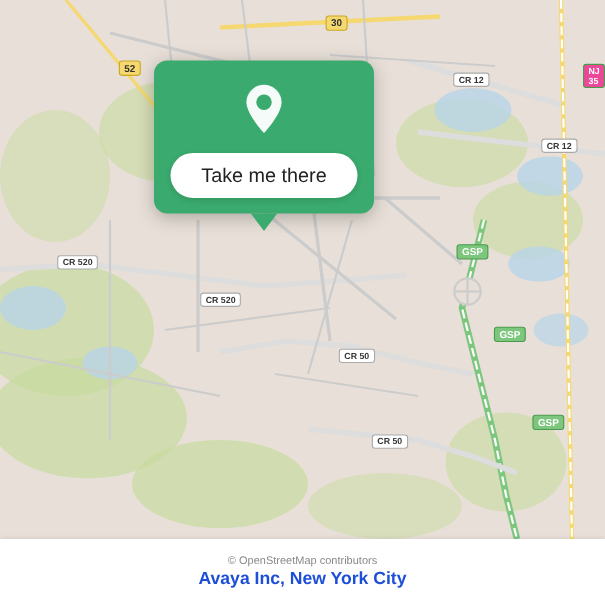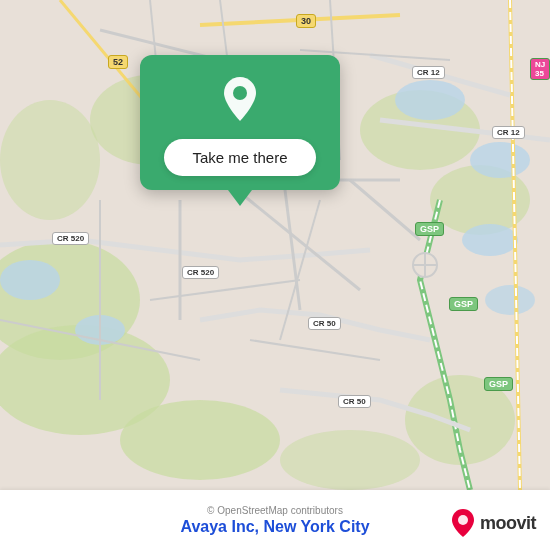--- a/index.html
+++ b/index.html
@@ -41,21 +41,21 @@
       width: 52px;
       height: 52px;
       margin-bottom: 14px;
     }
 
     .take-me-btn {
       background: white;
       border: none;
       border-radius: 24px;
       padding: 10px 28px;
-      font-size: 15px;
+      font-size: 18px;
       font-weight: 500;
       color: #222;
       cursor: pointer;
       white-space: nowrap;
       box-shadow: 0 2px 6px rgba(0,0,0,0.12);
       text-align: center;
     }
 
     
     .location-card::after {
@@ -217,20 +217,13 @@
       <circle cx="26" cy="20" r="7" fill="#3aaa6e"></circle>
     </svg>
     <button class="take-me-btn">Take me there</button>
   </div>
 </div>
 
 <div class="bottom-bar">
   <div class="attribution">© OpenStreetMap contributors</div>
   <div class="location-title">Avaya Inc, New York City</div>
 
-  <div class="moovit-logo">
-    <svg class="moovit-pin" viewBox="0 0 26 30" xmlns="http://www.w3.org/2000/svg">
-      <path d="M13 1 C6.9 1 2 5.9 2 12 C2 20 13 29 13 29 C13 29 24 20 24 12 C24 5.9 19.1 1 13 1 Z" fill="#e8003d"></path>
-      <circle cx="13" cy="12" r="5" fill="white" opacity="0.9"></circle>
-    </svg>
-    <span class="moovit-text">moovit</span>
-  </div>
 </div>
 
 </body></html>

